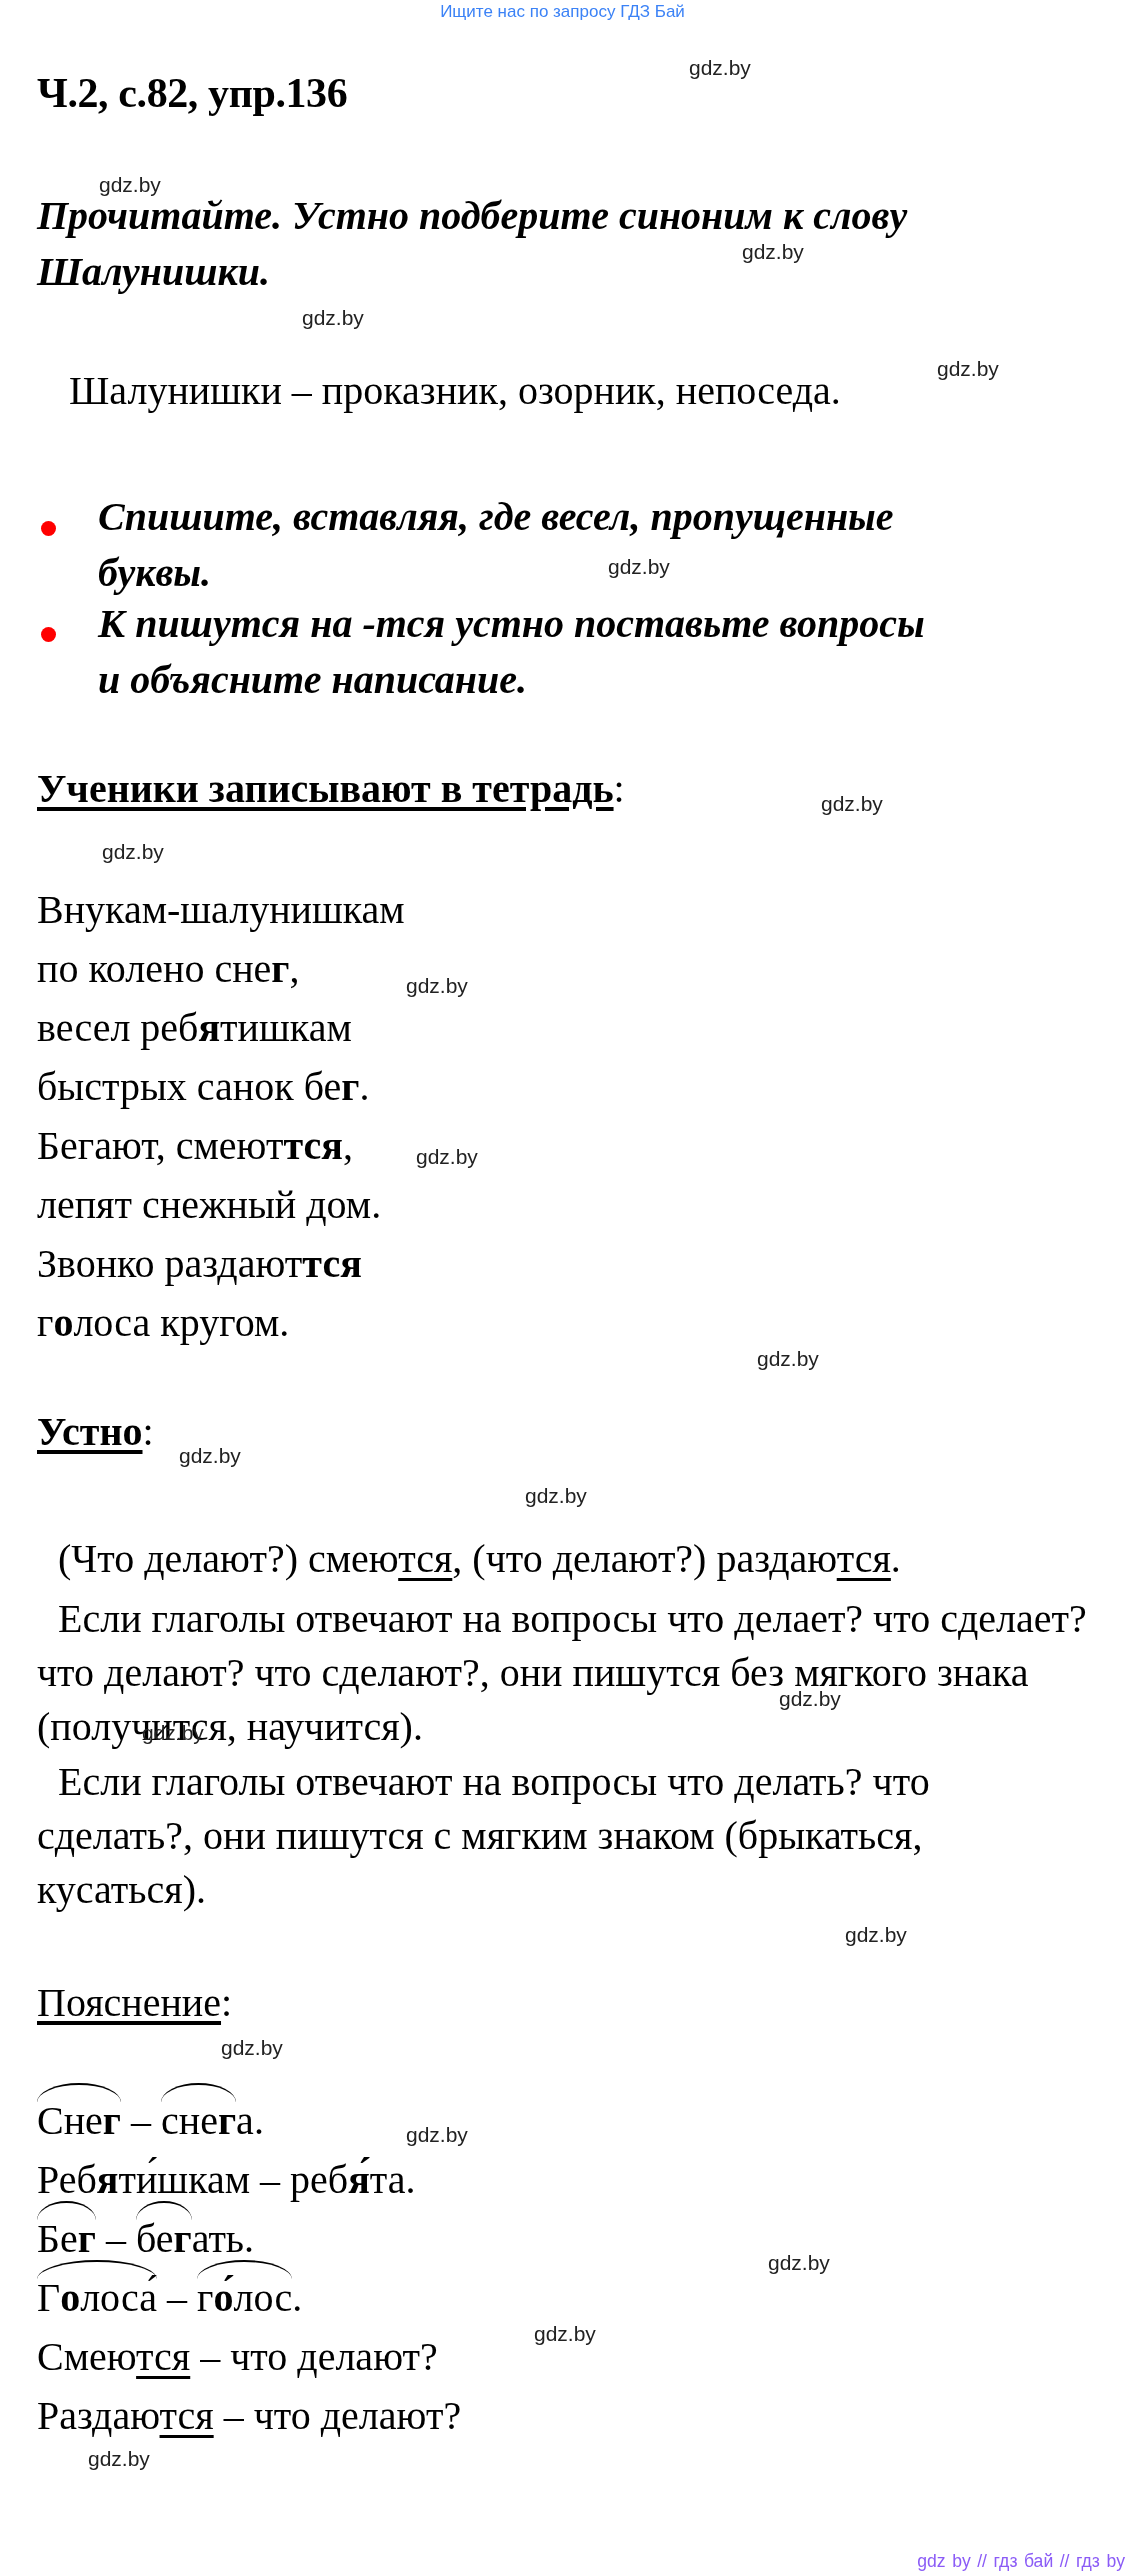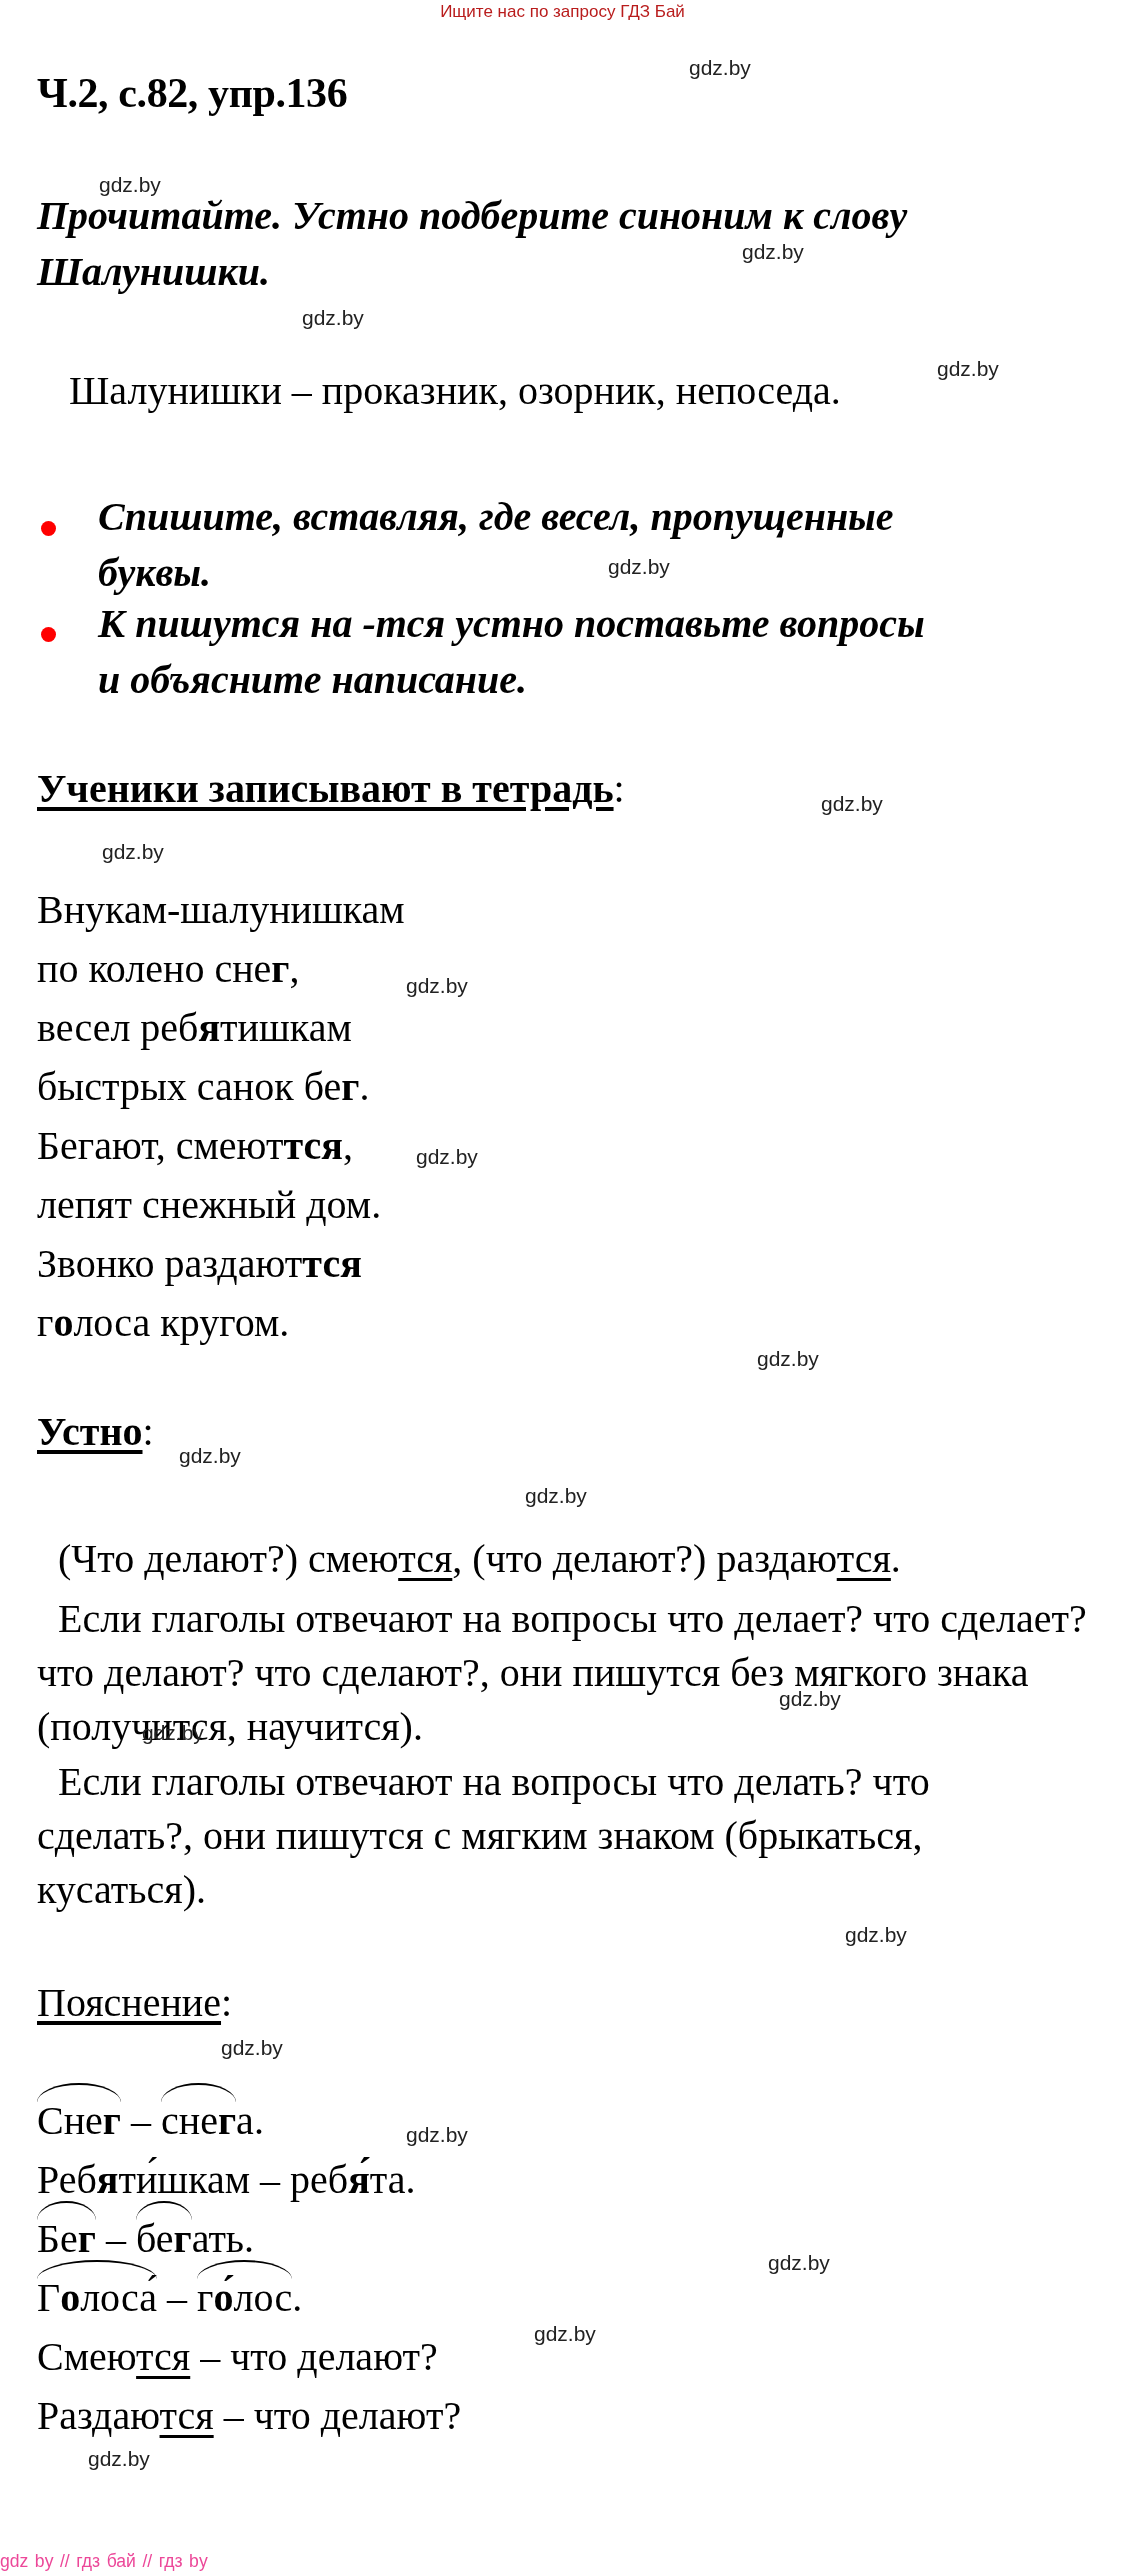--- a/index.html
+++ b/index.html
@@ -1,24 +1,24 @@
 <!DOCTYPE html>
 <html style="font-size:12.8px"><head>
 <meta charset="utf-8">
 <style>
   html, body { margin: 0; padding: 0; background: #ffffff; }
   body { width: 1125px; height: 2576px; position: relative; overflow: hidden;
          font-family: "Liberation Serif", "DejaVu Serif", serif; color: #000; }
   .abs { position: absolute; white-space: nowrap; }
   .banner { top: 1.6px; left: 0; width: 1125px; text-align: center;
             font-family: "Liberation Sans", "DejaVu Sans", sans-serif;
-            font-size: 17px; color: #b91c1c; }
-  .footer { top: 2551px; left: 0; width: 1125px; text-align: left;
+            font-size: 17px; color: #3b82f6; }
+  .footer { top: 2551px; left: 0; width: 1125px; text-align: right;
             font-family: "Liberation Sans", "DejaVu Sans", sans-serif;
-            font-size: 17.6px; color: #ec4899; word-spacing: 1.6px; }
+            font-size: 17.6px; color: #8b5cf6; word-spacing: 1.6px; }
   .wm { font-family: "Liberation Sans", "DejaVu Sans", sans-serif;
         font-size: 21px; color: #222; }
   .title { font-size: 42px; font-weight: bold; letter-spacing: -0.4px; }
   .task { font-size: 40px; font-weight: bold; font-style: italic; line-height: 56px; }
   .body { font-size: 40px; line-height: 59px; }
   .heading { font-size: 40px; }
   .heading .u { font-weight: bold; text-decoration: underline; text-decoration-thickness: 4px;
                 text-underline-offset: 4.8px; }
   .bullet-dot { position: absolute; width: 15px; height: 15px; border-radius: 50%; background: #ff0000; }
   b { font-weight: bold; }

